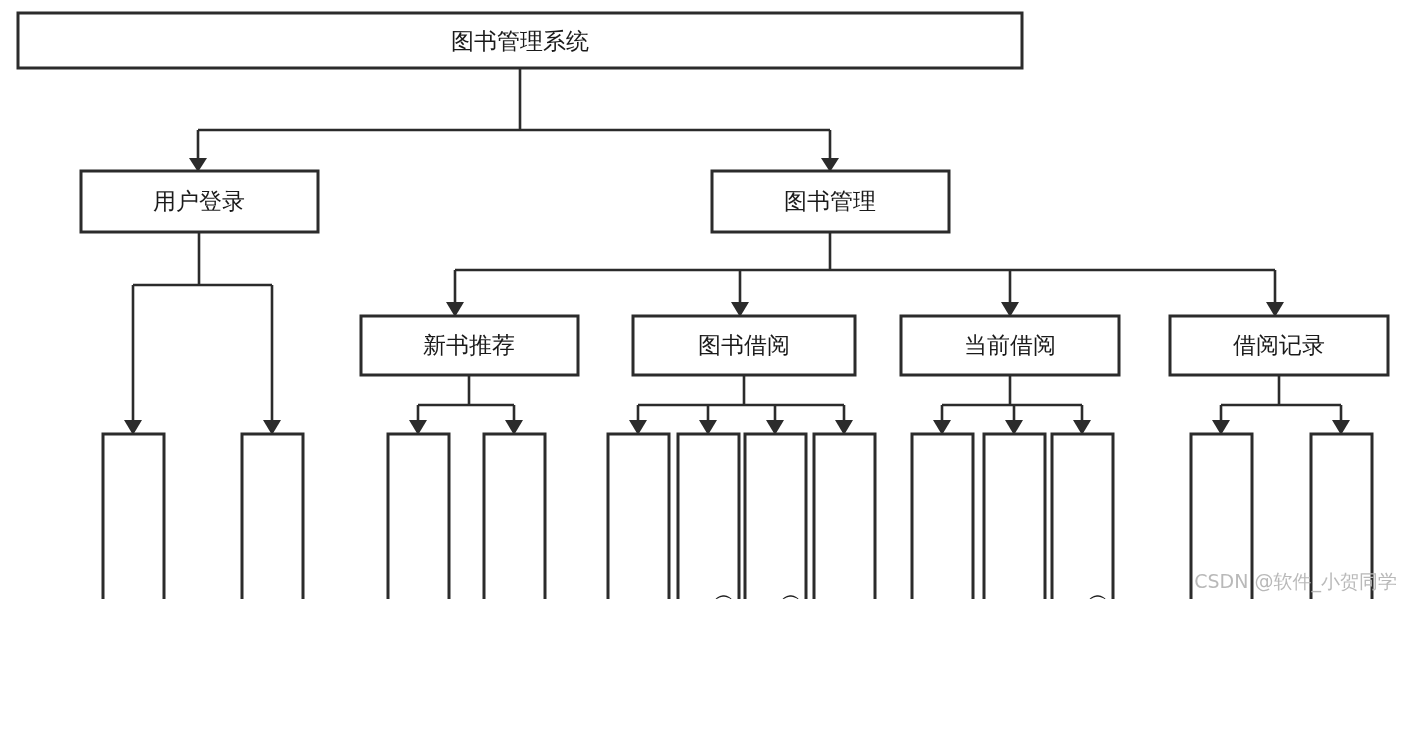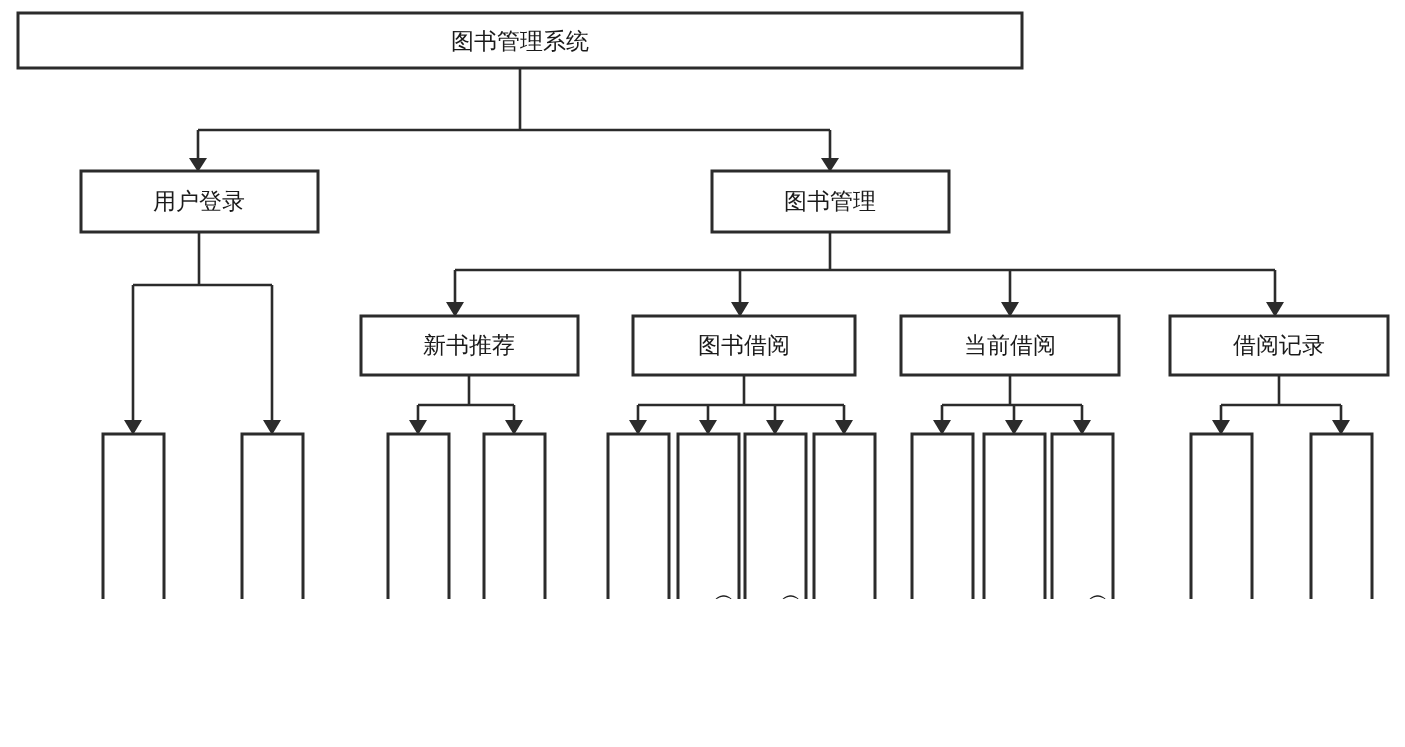--- a/index.html
+++ b/index.html
@@ -187,14 +187,15 @@
   <div class="node-label-v" style="left:912px; top:434px; width:61px; height:299px; padding-top:72px; box-sizing:border-box;">查询图书</div>
 
   <div class="node-label-v" style="left:984px; top:434px; width:61px; height:299px; padding-top:72px; box-sizing:border-box;">归还图书</div>
 
   <div class="node-label-v" style="left:1052px; top:434px; width:61px; height:299px; padding-top:10px; box-sizing:border-box;">确认归还（管理员）</div>
 
   <div class="node-label-v" style="left:1191px; top:434px; width:61px; height:299px; padding-top:40px; box-sizing:border-box;">新增借阅记录</div>
 
   <div class="node-label-v" style="left:1311px; top:434px; width:61px; height:299px; padding-top:40px; box-sizing:border-box;">查询借阅记录</div>
 
+  <div class="watermark">CSDN @软件_小贺同学</div>
 
 </div>
 
 </body></html>

